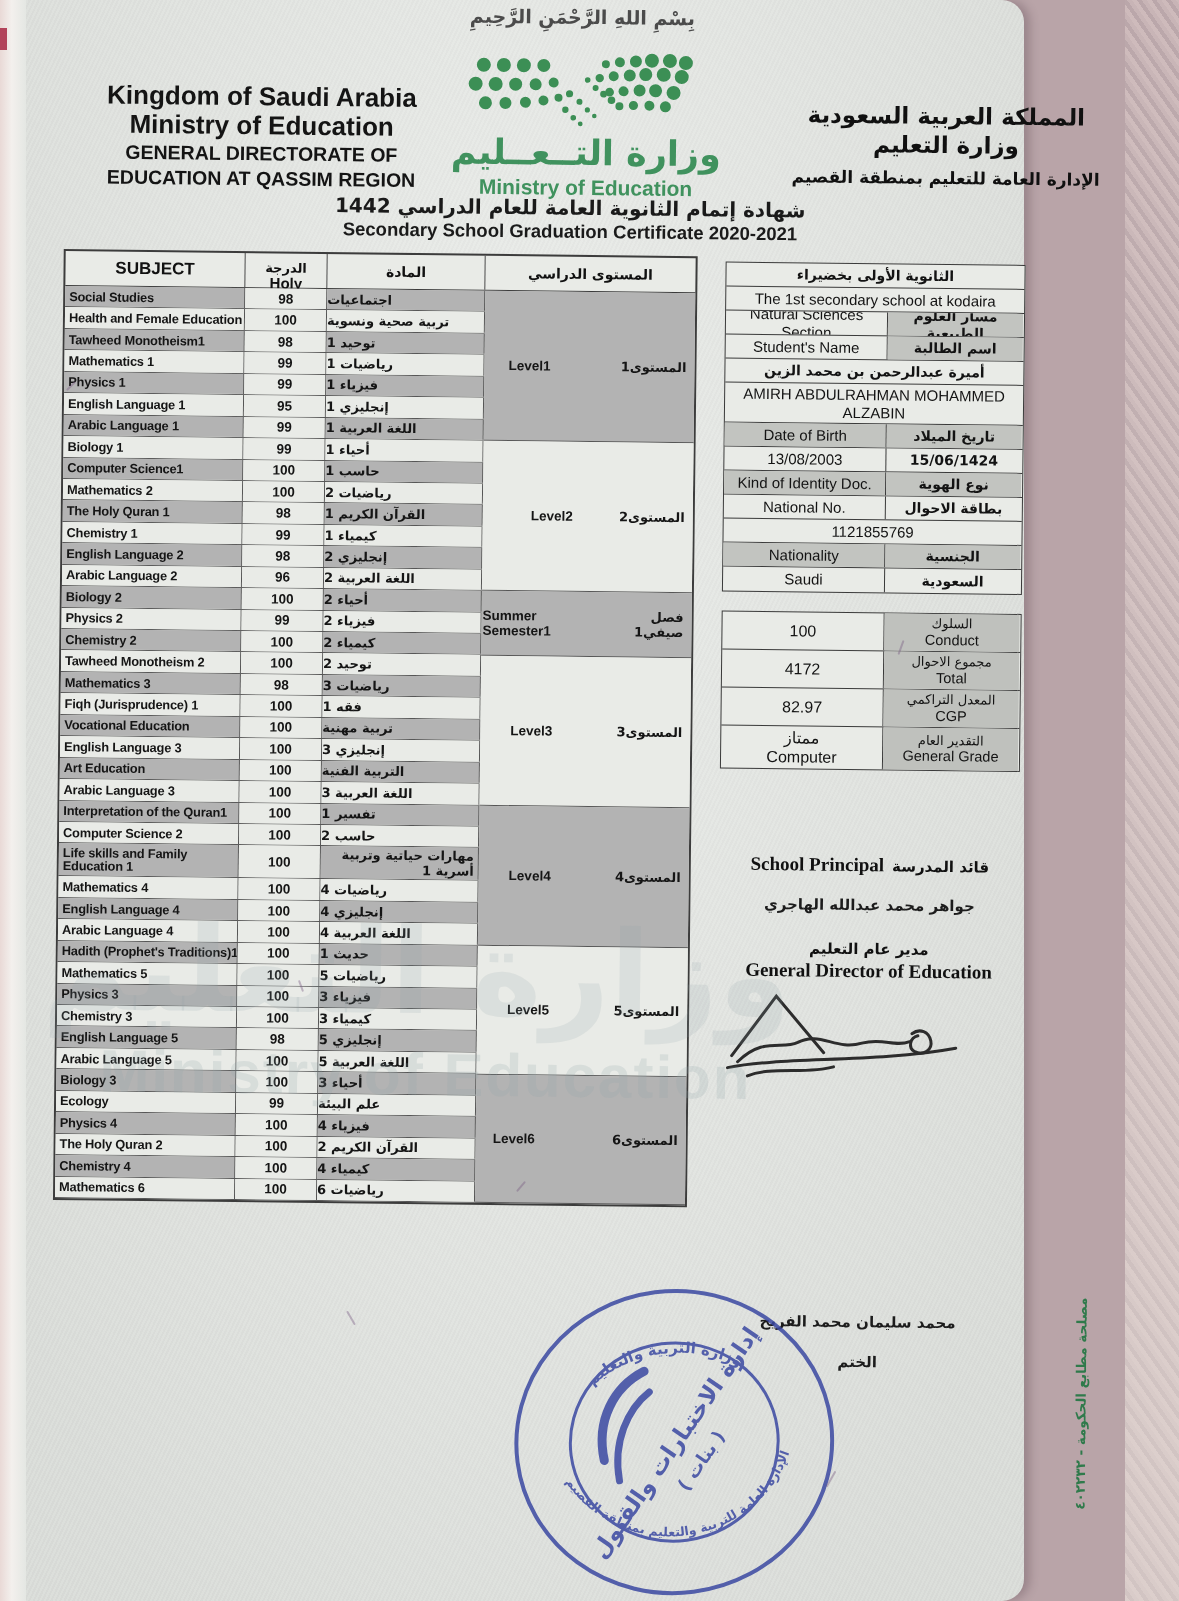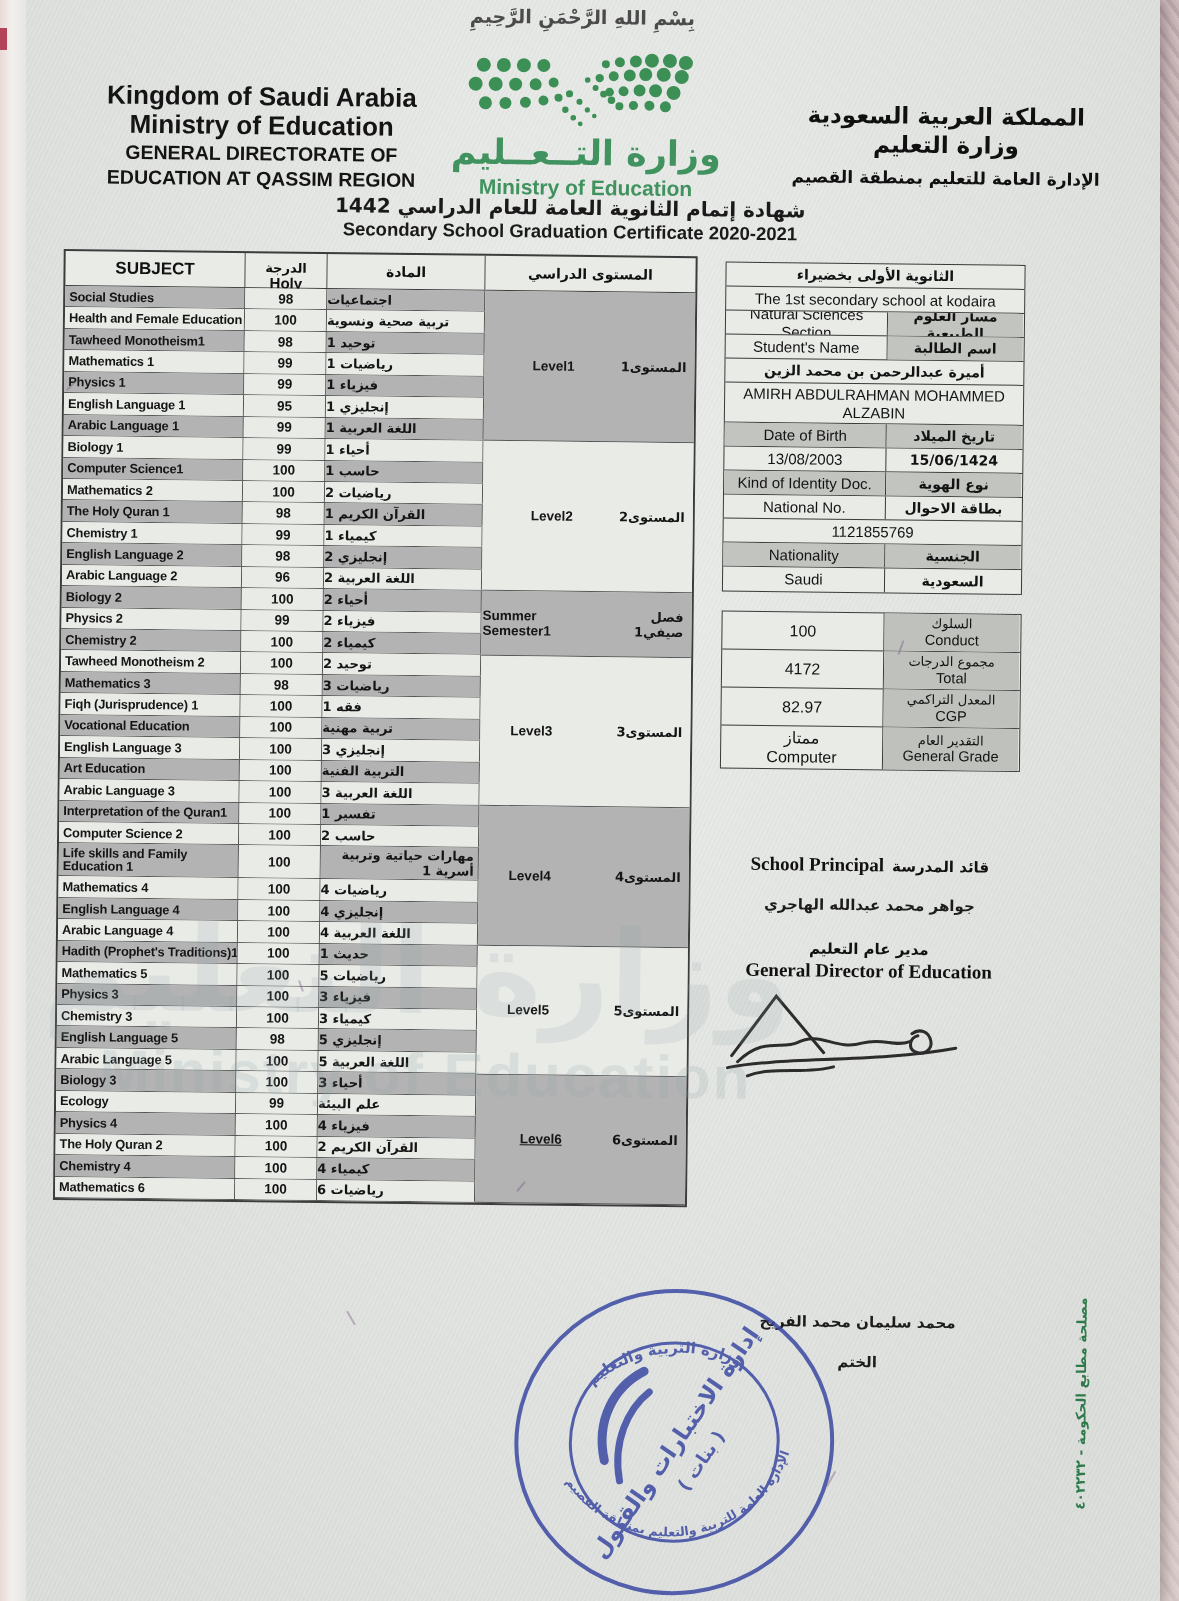--- a/index.html
+++ b/index.html
@@ -2,25 +2,25 @@
 <html><head>
 <meta charset="utf-8">
 <style>
   html,body{margin:0;padding:0;width:1179px;height:1601px;overflow:hidden;
     font-family:"Liberation Sans",sans-serif;background:#b9a4a8;}
   .scene{position:relative;width:1179px;height:1601px;overflow:hidden;}
   
   .stripeband{position:absolute;right:0;top:0;width:54px;height:1601px;
     background:repeating-linear-gradient(55deg,#c9b4b6 0 4px,#b29da2 4px 8px,#c2adb0 8px 12px);}
   .stripeband .fade{position:absolute;inset:0;background:linear-gradient(180deg,rgba(233,222,216,.15),rgba(236,229,222,.55) 90%);}
-  .paper{position:absolute;left:0;top:0;width:1160px;height:1601px;background:#e4e7e3;
+  .paper{position:absolute;left:0;top:0;width:1024px;height:1601px;background:#e4e7e3;
     background-image:
       radial-gradient(ellipse at 50% 30%, rgba(255,255,255,.25), rgba(0,0,0,.04) 85%),
       repeating-linear-gradient(115deg, rgba(255,255,255,.05) 0 2px, rgba(0,0,0,.018) 2px 4px);
-    box-shadow:6px 0 10px rgba(60,40,50,.25);}
+    box-shadow:6px 0 10px rgba(60,40,50,.25);border-radius:22px;}
   .left-edge{position:absolute;left:0;top:0;width:26px;height:1601px;
     background:linear-gradient(90deg,#e9d9d6,#f3f0ed 45%,#e4e7e3);}
   .notch{position:absolute;left:0;top:28px;width:7px;height:22px;background:#b2435a;}
   .fiber{position:absolute;width:2px;background:rgba(120,90,130,.4);border-radius:2px;}
   .tilt{position:absolute;inset:0;transform:rotate(0.65deg);transform-origin:590px 230px;}
   .arb{font-family:"DejaVu Sans",sans-serif;}
 
   .bismillah{position:absolute;left:320px;top:6px;width:520px;text-align:center;
     font-size:19px;font-weight:bold;color:#4b4b4b;}
   .hdr-left{position:absolute;left:58px;top:86px;width:405px;text-align:center;color:#141414;}
@@ -416,21 +416,21 @@
                 <div class="cell c-ar arb" dir="rtl">كيمياء 4</div>
               </div>
               <div class="srow" style="height: 21.45px;">
                 <div class="cell c-subject">Mathematics 6</div>
                 <div class="cell c-mark">100</div>
                 <div class="cell c-ar arb" dir="rtl">رياضيات 6</div>
               </div>
             </div>
           <div class="level-col">
               <div class="lblock shade" style="height: 150.15px;">
-                <span class="lv-en" style="margin-left: 48px;">Level1</span>
+                <span class="lv-en" style="margin-left: 24px;">Level1</span>
                 <span class="lv-ar arb" dir="rtl">المستوى1</span>
               </div>
               <div class="lblock" style="height: 150.15px;">
                 <span class="lv-en" style="margin-left: 48px;">Level2</span>
                 <span class="lv-ar arb" dir="rtl">المستوى2</span>
               </div>
               <div class="lblock shade" style="height: 64.35px;">
                 <span class="lv-en" style="margin-left: 1px;">Summer Semester1</span>
                 <span class="lv-ar arb" dir="rtl">فصل صيفي1</span>
               </div>
@@ -440,21 +440,21 @@
               </div>
               <div class="lblock shade" style="height: 140.25px;">
                 <span class="lv-en" style="margin-left: 30px;">Level4</span>
                 <span class="lv-ar arb" dir="rtl">المستوى4</span>
               </div>
               <div class="lblock" style="height: 128.7px;">
                 <span class="lv-en" style="margin-left: 30px;">Level5</span>
                 <span class="lv-ar arb" dir="rtl">المستوى5</span>
               </div>
               <div class="lblock shade" style="height: 128.7px;">
-                <span class="lv-en" style="margin-left: 44px; text-decoration: underline;">Level6</span>
+                <span class="lv-en" style="margin-left: 17px;">Level6</span>
                 <span class="lv-ar arb" dir="rtl">المستوى6</span>
               </div>
             </div>
         </div>
       </div>
 
       <div class="itable">
           <div class="irow" style="height: 24px;">
             <div class="icell full arb" dir="rtl">الثانوية الأولى بخضيراء</div>
           </div>
@@ -512,21 +512,21 @@
             <div class="sumcell lab">
               <div class="arb" dir="rtl">السلوك</div>
               <div>Conduct</div>
             </div>
           </div>
           <div class="sumrow" style="height: 38px;">
             <div class="sumcell val">
               <div>4172</div>
             </div>
             <div class="sumcell lab">
-              <div class="arb" dir="rtl">مجموع الدرجات</div>
+              <div class="arb" dir="rtl">مجموع الاحوال</div>
               <div>Total</div>
             </div>
           </div>
           <div class="sumrow" style="height: 38px;">
             <div class="sumcell val">
               <div>82.97</div>
             </div>
             <div class="sumcell lab">
               <div class="arb" dir="rtl">المعدل التراكمي</div>
               <div>CGP</div>

